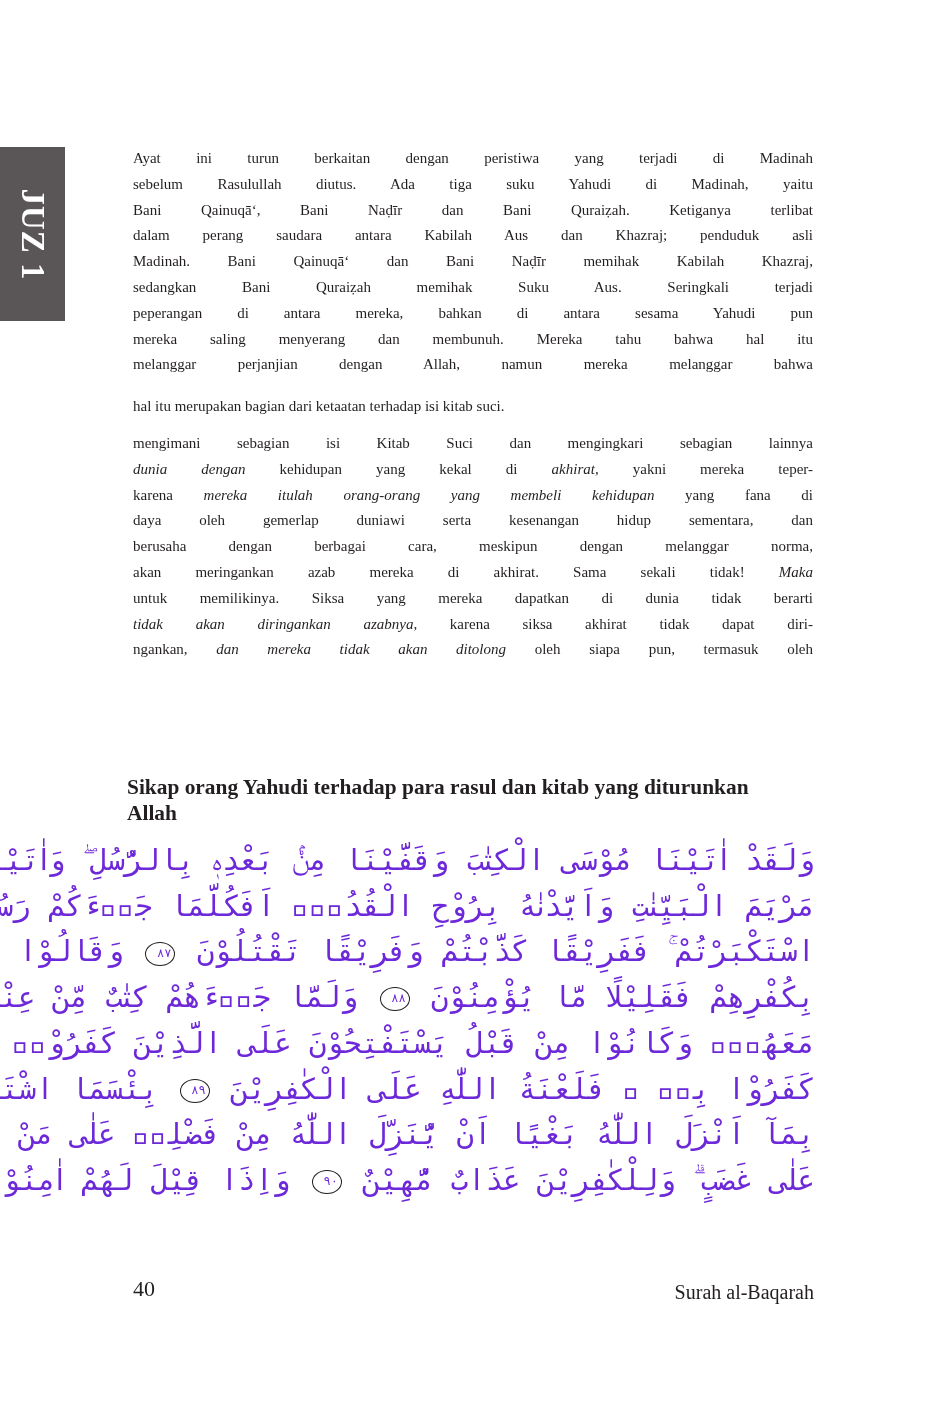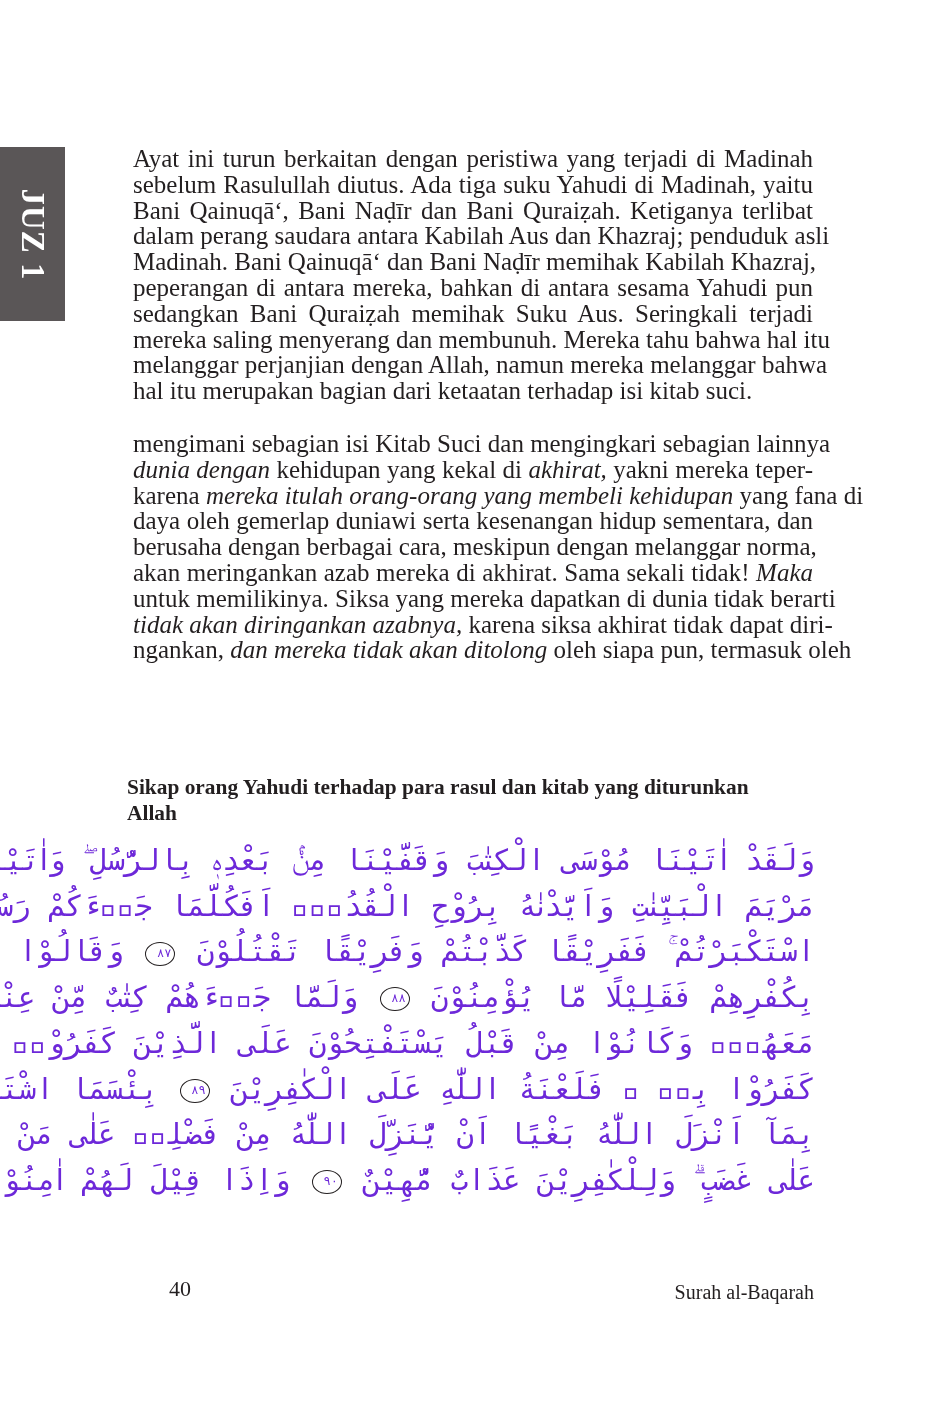--- a/index.html
+++ b/index.html
@@ -11,68 +11,68 @@
       position: absolute; left: 0; top: 147px; width: 65px; height: 174px;
       background: #5a5657; display: flex; align-items: center; justify-content: center;
     }
     .juz-tab span {
       display: block; transform: rotate(90deg); white-space: nowrap;
       color: #ffffff; font-family: "Liberation Serif", serif; font-weight: bold;
       font-size: 33px; letter-spacing: 1px;
     }
     .body-text {
       position: absolute; left: 133px; width: 680px;
-      font-family: "Liberation Serif", serif; font-size: 25px; line-height: 25.8px;
+      font-family: "Liberation Serif", serif; font-size: 15px; line-height: 25.8px;
       text-align: justify; color: #231f20;
     }
     .para1 { top: 146px; }
     .para2 { top: 431px; }
     .body-text .line { display: block; text-align: justify; text-align-last: justify; white-space: nowrap; }
-    .body-text .line.last { text-align-last: left; }
+    .body-text .line.last { text-align-last: left; margin-top: 16px; }
     .body-text em { font-style: italic; }
     .heading {
       position: absolute; left: 127px; top: 774px; width: 690px;
       font-family: "Liberation Serif", serif; font-weight: bold; font-size: 21.4px; line-height: 26px;
       color: #231f20;
     }
     .arabic {
       position: absolute; left: 133px; top: 840px; width: 682px;
       direction: rtl; font-family: Liberation Mono, monospace; font-size: 29px; line-height: 45.7px;
       color: #6d28d9;
     }
     .arabic .aline { display: block; text-align: justify; text-align-last: justify; white-space: nowrap; }
     .ayah-marker {
       display: inline-block; min-width: 22px; padding: 0 3px; height: 22px; line-height: 22px;
       border: 1.5px solid #231f20; border-radius: 50%; font-size: 12px; text-align: center;
       vertical-align: middle; margin: 0 4px;
     }
     .footer-page {
       position: absolute; left: 133px; top: 1276px;
-      font-family: "Liberation Serif", serif; font-size: 22px; color: #231f20; margin-left: 36px;
+      font-family: "Liberation Serif", serif; font-size: 22px; color: #231f20;
     }
     .footer-title {
       position: absolute; right: 132px; top: 1281px;
       font-family: "Liberation Serif", serif; font-size: 20px; color: #231f20;
     }
   </style>
 </head>
 <body>
 
 <div class="juz-tab">
   <span>JUZ 1</span>
 </div>
 
 <div class="body-text para1">
   <span class="line">Ayat ini turun berkaitan dengan peristiwa yang terjadi di Madinah</span>
   <span class="line">sebelum Rasulullah  diutus. Ada tiga suku Yahudi di Madinah, yaitu</span>
   <span class="line">Bani Qainuqā‘, Bani Naḍīr dan Bani Quraiẓah. Ketiganya terlibat</span>
   <span class="line">dalam perang saudara antara Kabilah Aus dan Khazraj; penduduk asli</span>
   <span class="line">Madinah. Bani Qainuqā‘ dan Bani Naḍīr memihak Kabilah Khazraj,</span>
+  <span class="line">sedangkan Bani Quraiẓah memihak Suku Aus. Seringkali terjadi</span>
   <span class="line">peperangan di antara mereka, bahkan di antara sesama Yahudi pun</span>
-  <span class="line">sedangkan Bani Quraiẓah memihak Suku Aus. Seringkali terjadi</span>
   <span class="line">mereka saling menyerang dan membunuh. Mereka tahu bahwa hal itu</span>
   <span class="line">melanggar perjanjian dengan Allah, namun mereka melanggar bahwa</span>
   <span class="line last">hal itu merupakan bagian dari ketaatan terhadap isi kitab suci.</span>
 </div>
 
 <div class="body-text para2">
   <span class="line">mengimani sebagian isi Kitab Suci dan mengingkari sebagian lainnya</span>
   <span class="line"><em>dunia dengan</em><span> kehidupan yang kekal di </span><em>akhirat,</em><span> yakni mereka teper-</span></span>
   <span class="line"><span>karena </span><em>mereka itulah orang-orang yang membeli kehidupan</em><span> yang fana di</span></span>
   <span class="line">daya oleh gemerlap duniawi serta kesenangan hidup sementara, dan</span>

